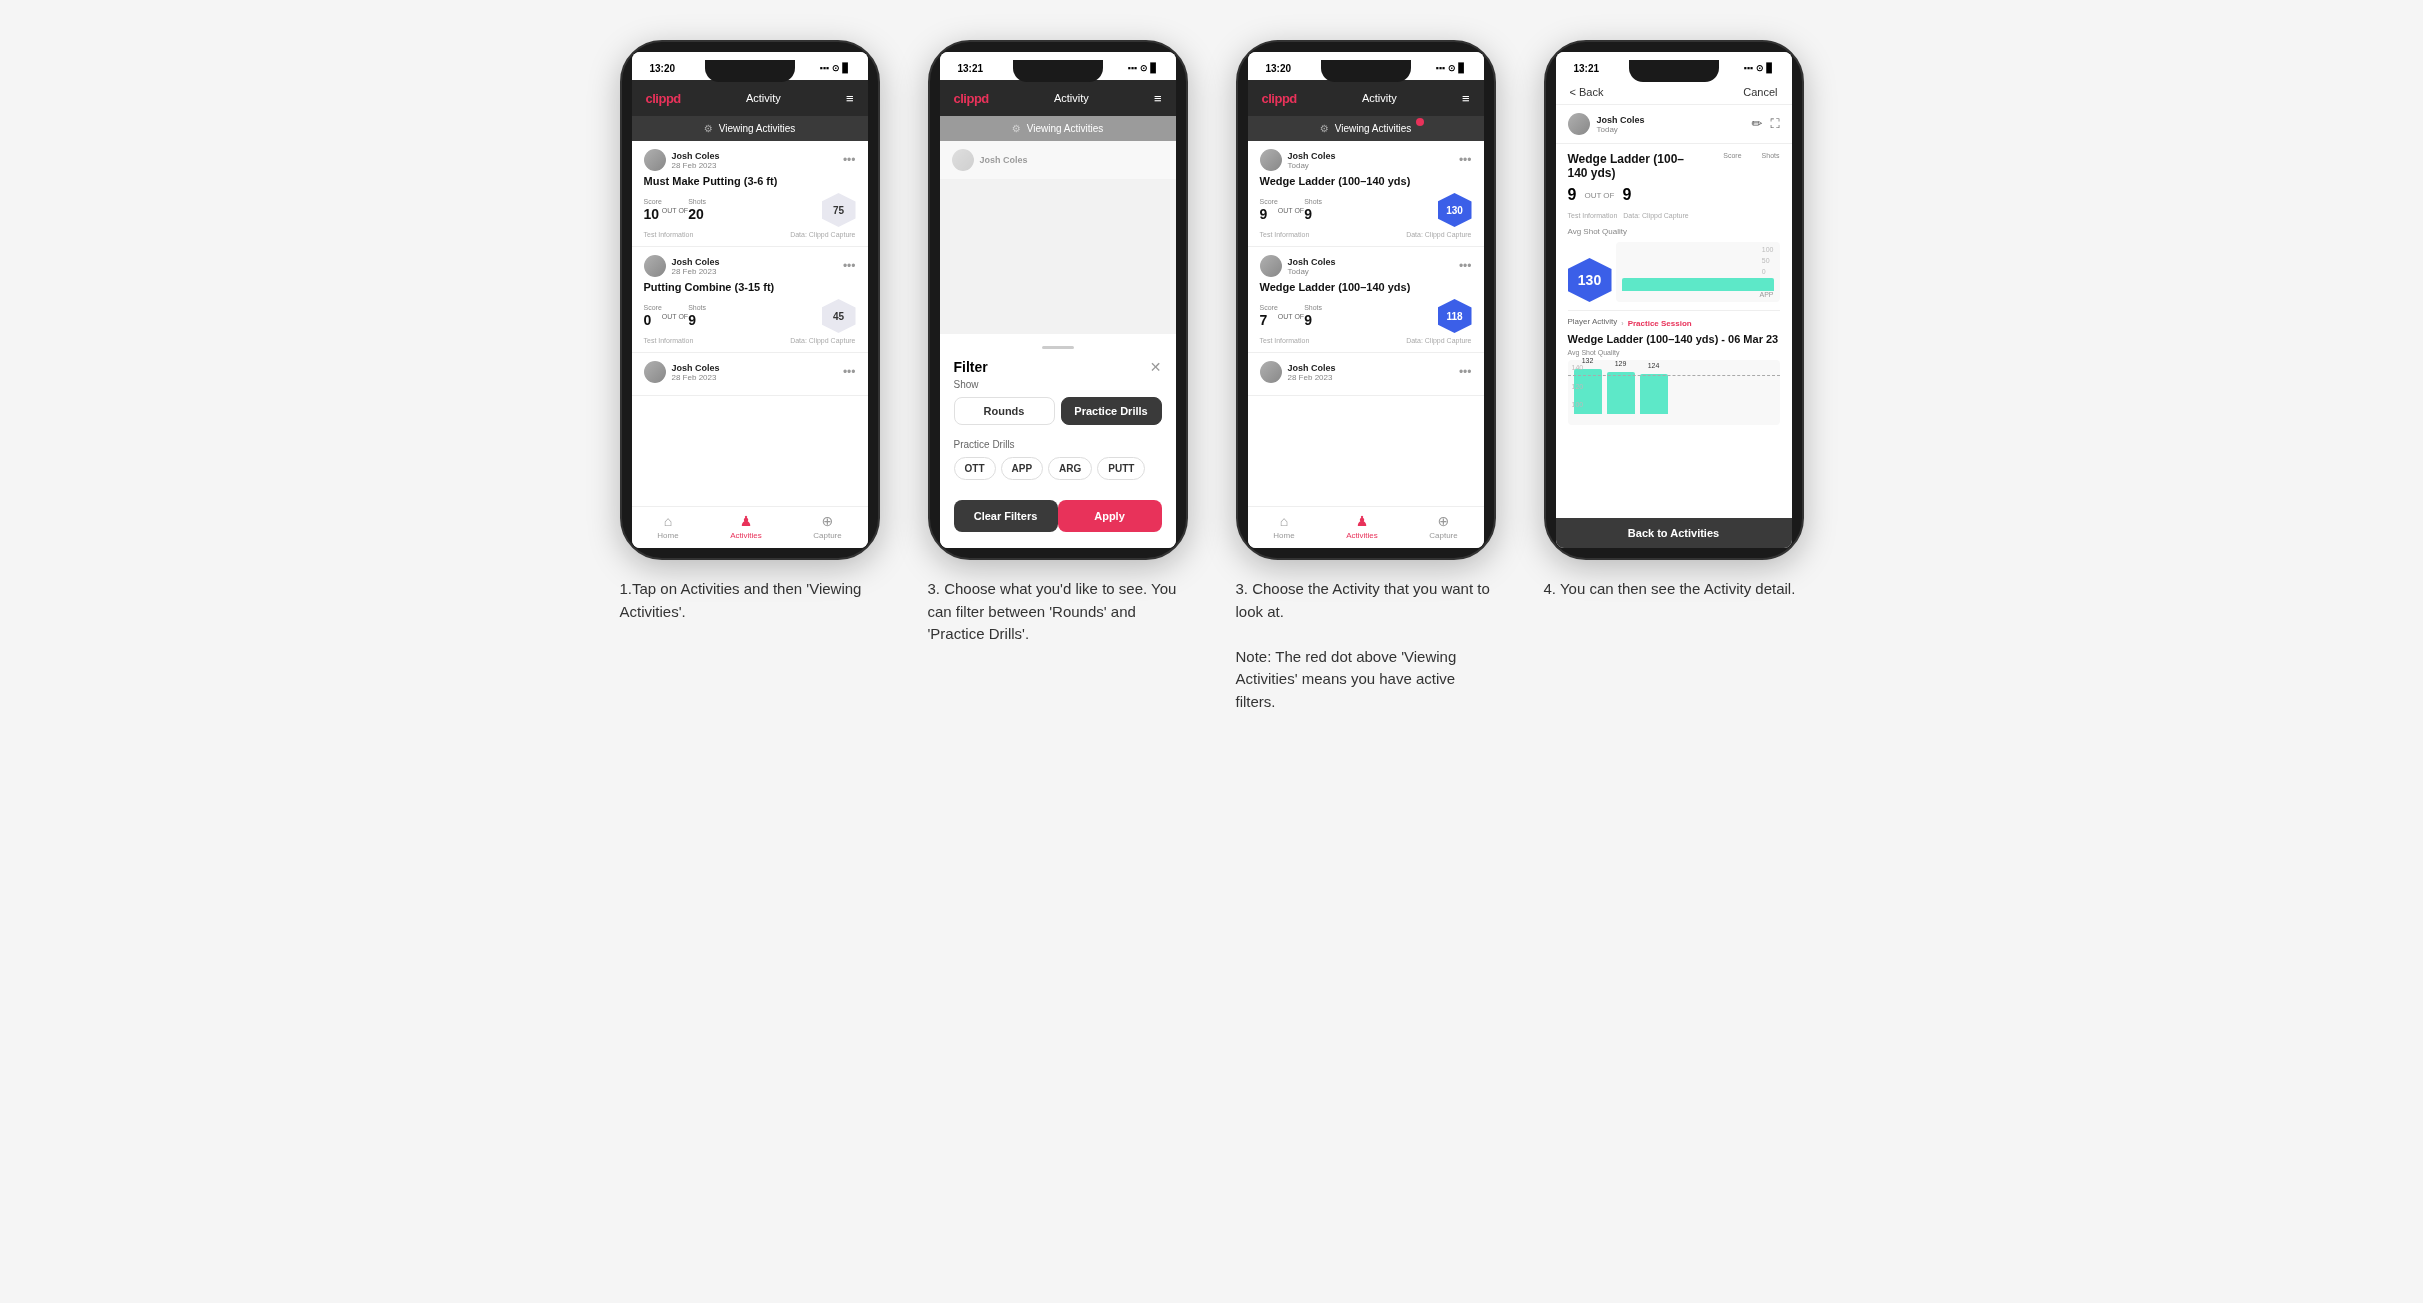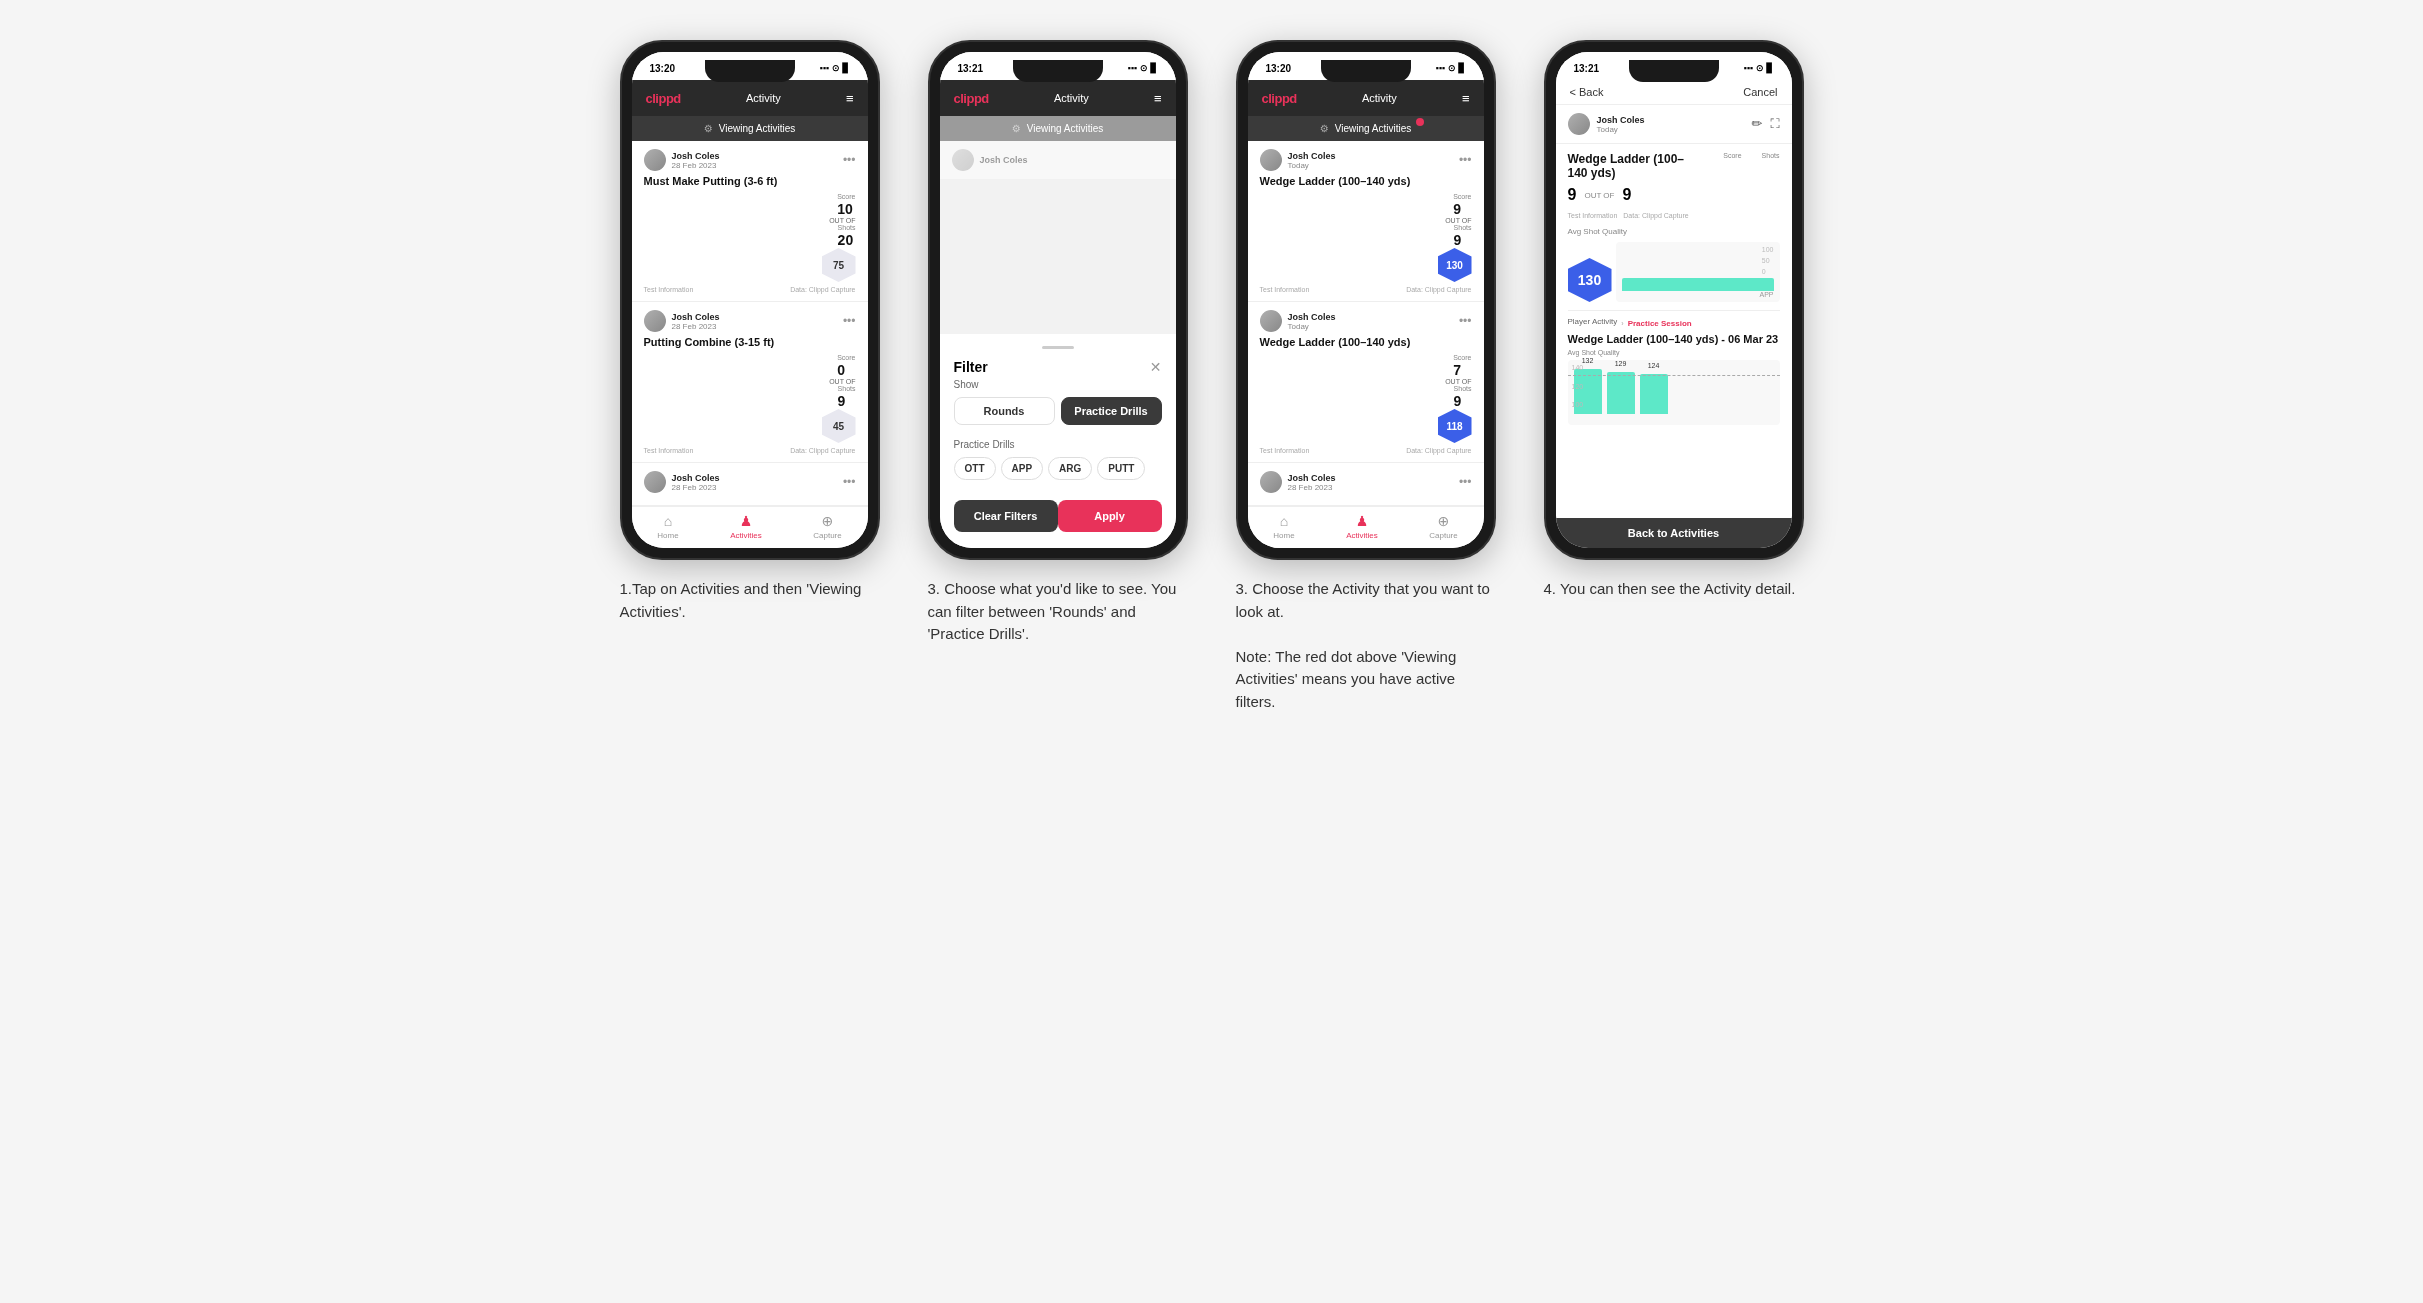--- a/index.html
+++ b/index.html
@@ -31,21 +31,21 @@
       border-radius: 42px;
       padding: 10px;
       box-shadow: 0 8px 32px rgba(0,0,0,0.25);
       position: relative;
       border: 2px solid #333;
     }
     .phone-screen {
       width: 100%;
       height: 100%;
       background: #fff;
-      border-radius: 32px;
+      border-radius: 8px;
       overflow: hidden;
       display: flex;
       flex-direction: column;
     }
     
     .phone-notch {
       position: absolute;
       top: 18px;
       left: 50%;
       transform: translateX(-50%);
@@ -172,23 +172,22 @@
       font-size: 12px;
     }
     .card-title {
       font-size: 11px;
       font-weight: 700;
       color: #111;
       margin-bottom: 6px;
     }
     .card-stats {
       display: flex;
-      align-items: flex-end;
+      align-items: center;
       margin-bottom: 4px;
-      flex-direction: column;
     }
     .stat-group {
       display: flex;
       flex-direction: column;
     }
     .stat-label {
       font-size: 7px;
       color: #888;
       margin-bottom: 1px;
     }

